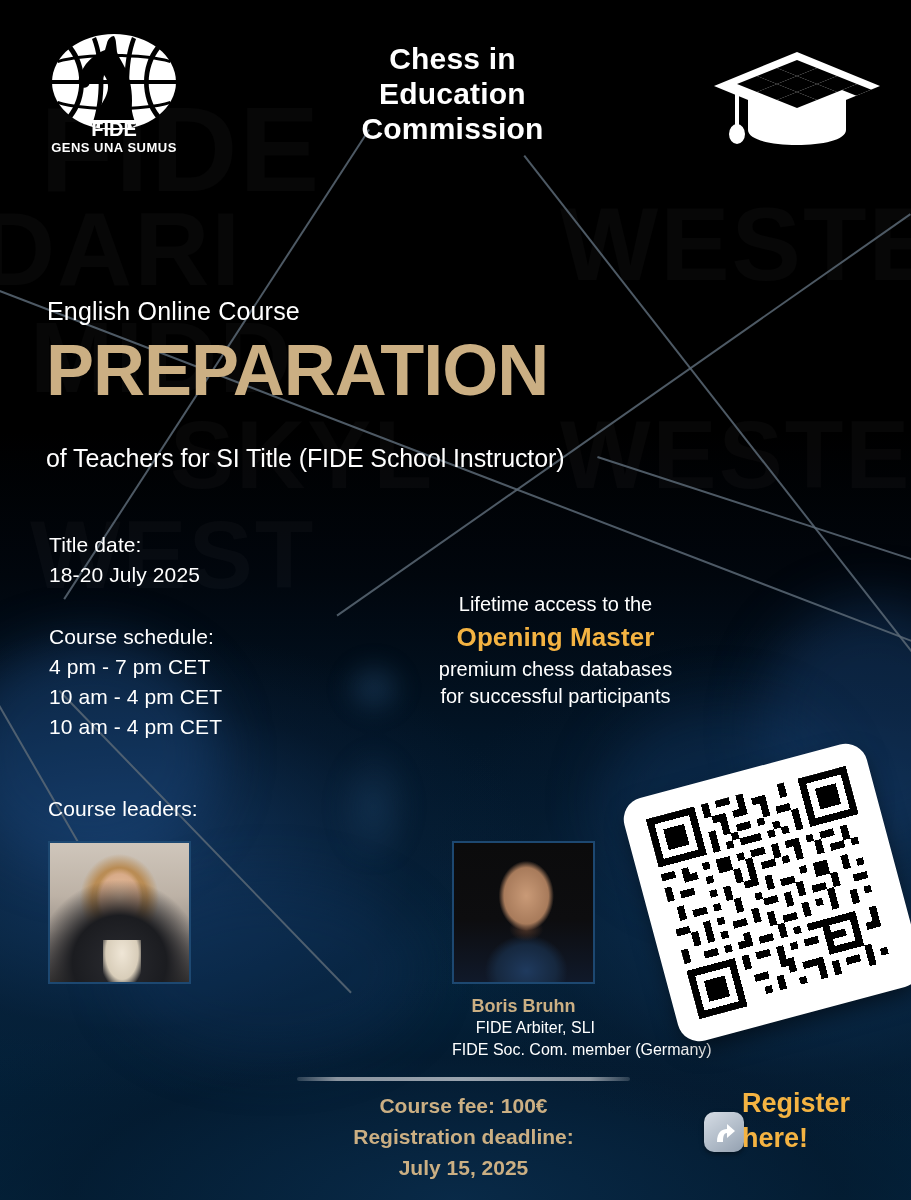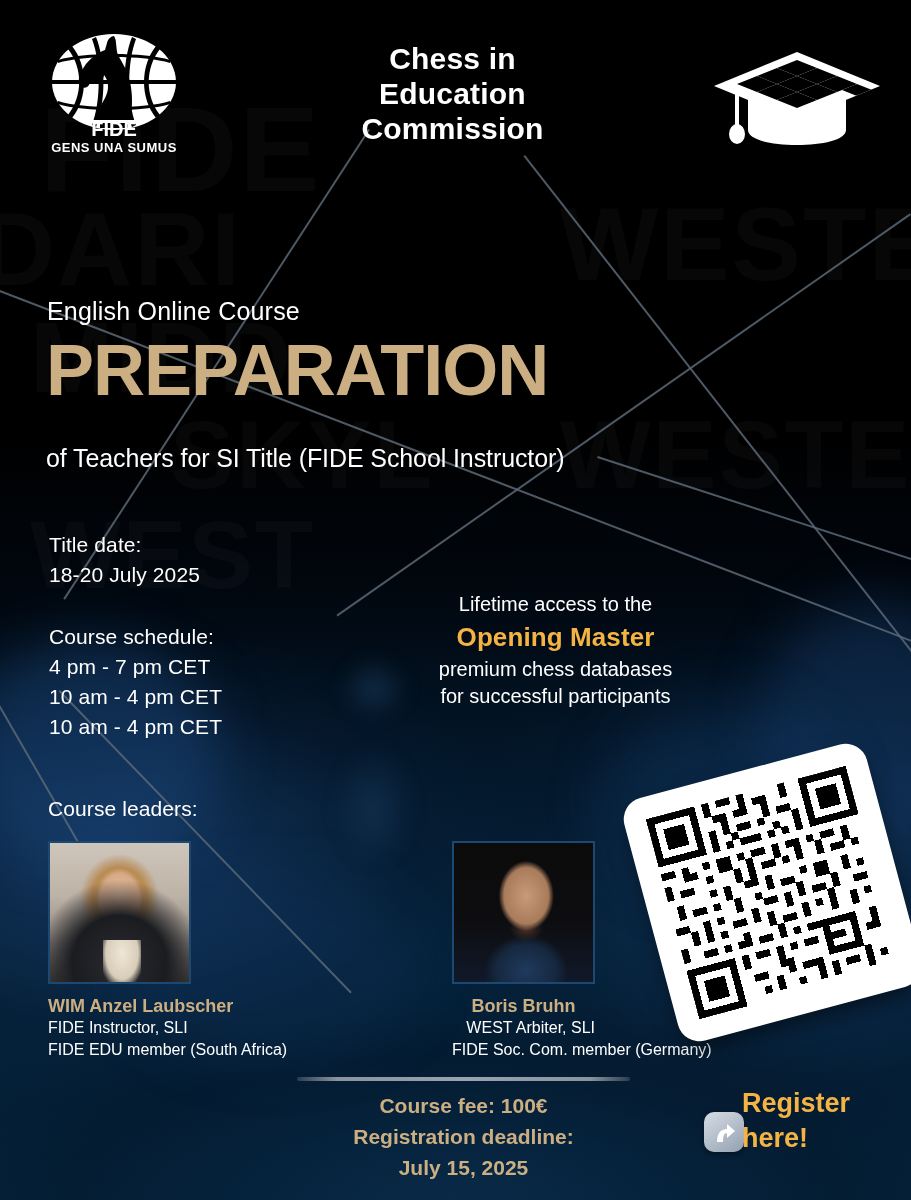--- a/index.html
+++ b/index.html
@@ -310,32 +310,27 @@
 
   <div class="om-panel">
     <div class="om-top">Lifetime access to the</div>
     <div class="om-brand">Opening Master</div>
     <div class="om-sub">premium chess databases</div>
     <div class="om-sub">for successful participants</div>
   </div>
 
   <div class="leader one">
     <div class="photo p1"></div>
-    <div class="leader-meta">
-      <div class="leader-name">WIM Anzel Laubscher</div>
-      <div class="leader-role">FIDE Instructor, SLI</div>
-      <div class="leader-org">FIDE EDU member (South Africa)</div>
-    </div>
   </div>
 
   <div class="leader two">
     <div class="photo p2"></div>
     <div class="leader-meta">
       <div class="leader-name">Boris Bruhn</div>
-      <div class="leader-role">WEST Arbiter, SLI</div>
+      <div class="leader-role">FIDE Arbiter, SLI</div>
       <div class="leader-org">FIDE Soc. Com. member (Germany)</div>
     </div>
   </div>
 
   <div class="qr-wrap">
     <div class="qr-card">
       <svg viewBox="0 0 29 29" shape-rendering="crispEdges" aria-hidden="true">
         <rect width="29" height="29" fill="#ffffff"></rect>
         <g fill="#000000">
 

